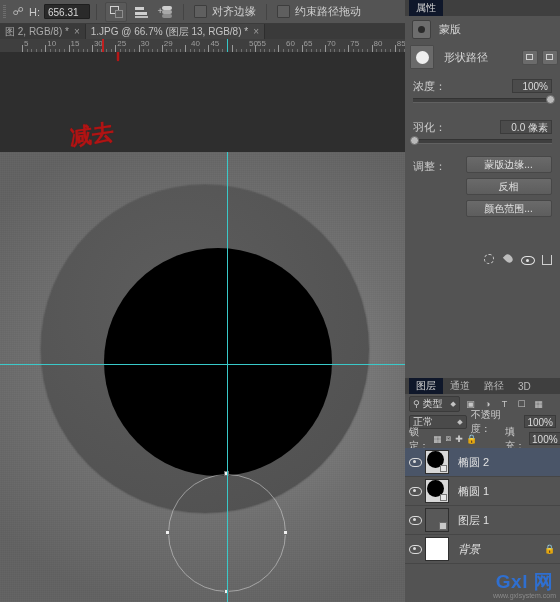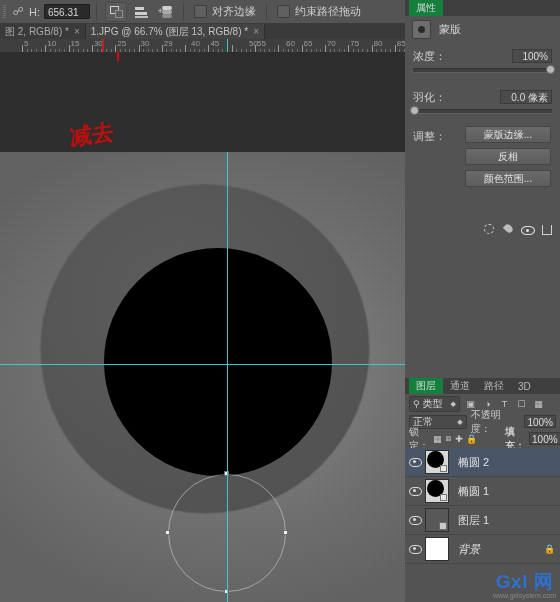--- a/index.html
+++ b/index.html
@@ -127,21 +127,21 @@
   
   .right-col{position:absolute;left:405px;top:0;width:155px;height:602px;background:#535353;}
 
   .panel-tabbar{
     height:16px;background:#3f3f3f;display:flex;align-items:flex-end;padding-left:4px;box-sizing:border-box;
   }
   .panel-tab{
     height:16px;padding:0 7px;display:flex;align-items:center;font-size:10px;
     color:#b9b9b9;background:#3f3f3f;
   }
-  .panel-tab.active{background:#15803d;color:#d6d6d6;}
+  .panel-tab.active{background:#0f172a;color:#d6d6d6;}
 
   .props-body{background:#535353;padding:0;}
   .props-head{display:flex;align-items:center;height:26px;padding-left:7px;}
   .mask-thumb{
     width:17px;height:17px;background:#6d6d6d;border:1px solid #3f3f3f;border-radius:2px;
     display:flex;align-items:center;justify-content:center;
   }
   .mask-thumb .dot{width:7px;height:7px;border-radius:50%;background:#2a2a2a;}
   .props-head-label{margin-left:8px;font-size:11px;color:#d2d2d2;}
 
@@ -161,21 +161,21 @@
   .slider-name{font-size:11px;color:#cfcfcf;}
   .slider-val{
     min-width:40px;height:14px;background:#4b4b4b;border:1px solid #3b3b3b;
     font-size:10px;color:#dcdcdc;line-height:14px;text-align:right;padding:0 3px;box-sizing:border-box;
   }
   .slider-track{margin-top:4px;height:3px;background:#3f3f3f;border-top:1px solid #333;border-bottom:1px solid #616161;position:relative;}
   .slider-knob{position:absolute;top:-4px;width:9px;height:9px;border-radius:50%;background:#b9b9b9;border:1px solid #6a6a6a;box-sizing:border-box;}
 
   .adjust-block{padding:10px 8px 6px 8px;display:flex;}
   .adjust-label{font-size:11px;color:#c9c9c9;width:52px;padding-top:3px;}
-  .adjust-btns{flex:1;display:flex;flex-direction:column;gap:5px;align-items:flex-start;}
+  .adjust-btns{flex:1;display:flex;flex-direction:column;gap:5px;align-items:center;}
   .pbtn{
     width:86px;height:17px;background:linear-gradient(#6a6a6a,#5d5d5d);
     border:1px solid #474747;border-radius:2px;font-size:10px;color:#e0e0e0;
     display:flex;align-items:center;justify-content:center;box-sizing:border-box;
   }
 
   .props-footer{height:16px;display:flex;align-items:center;justify-content:flex-end;gap:7px;padding-right:8px;}
   .ficon{width:12px;height:12px;position:relative;}
   .ficon .marq{position:absolute;inset:1px;border:1.2px dashed #cfcfcf;border-radius:50%;}
   .ficon .drop{position:absolute;left:3px;top:1px;width:7px;height:9px;background:#bdbdbd;border-radius:0 60% 60% 60%;transform:rotate(-45deg);}
@@ -447,20 +447,30 @@
     </div>
 
     <div class="props-body">
       <div class="props-head">
         <span class="mask-thumb">
             <span class="dot"></span>
           </span>
         <span class="props-head-label">蒙版</span>
       </div>
 
+      <div class="shape-row">
+        <span class="shape-thumb">
+            <span class="circ"></span>
+          </span>
+        <span class="shape-label">形状路径</span>
+        <span class="shape-icons">
+          <span class="mini-icon"></span>
+          <span class="mini-icon"></span>
+        </span>
+      </div>
 
       <div class="slider-block">
         <div class="slider-row">
           <span class="slider-name">浓度：</span>
           <span class="slider-val">100%</span>
         </div>
         <div class="slider-track">
           <span class="slider-knob" style="right:-3px;"></span>
         </div>
       </div>
@@ -529,21 +539,21 @@
         <span class="op-label">不透明度：</span>
         <span class="op-val">100%</span>
       </div>
 
       <div class="lock-row">
         <span class="lock-label">锁定：</span>
         <span class="lk">▦</span>
         <span class="lk">⧈</span>
         <span class="lk">✚</span>
         <span class="lk">🔒</span>
-        <span class="lock-label" style="margin-left:23px;font-weight:bold;">填充：</span>
+        <span class="lock-label" style="margin-left:23px;">填充：</span>
         <span class="op-val">100%</span>
       </div>
 
       <div class="layer-list">
 
         <div class="layer-row selected">
           <span class="eye-cell">
               <span class="eye-ic"></span>
             </span>
           <span class="lthumb shape-a">

